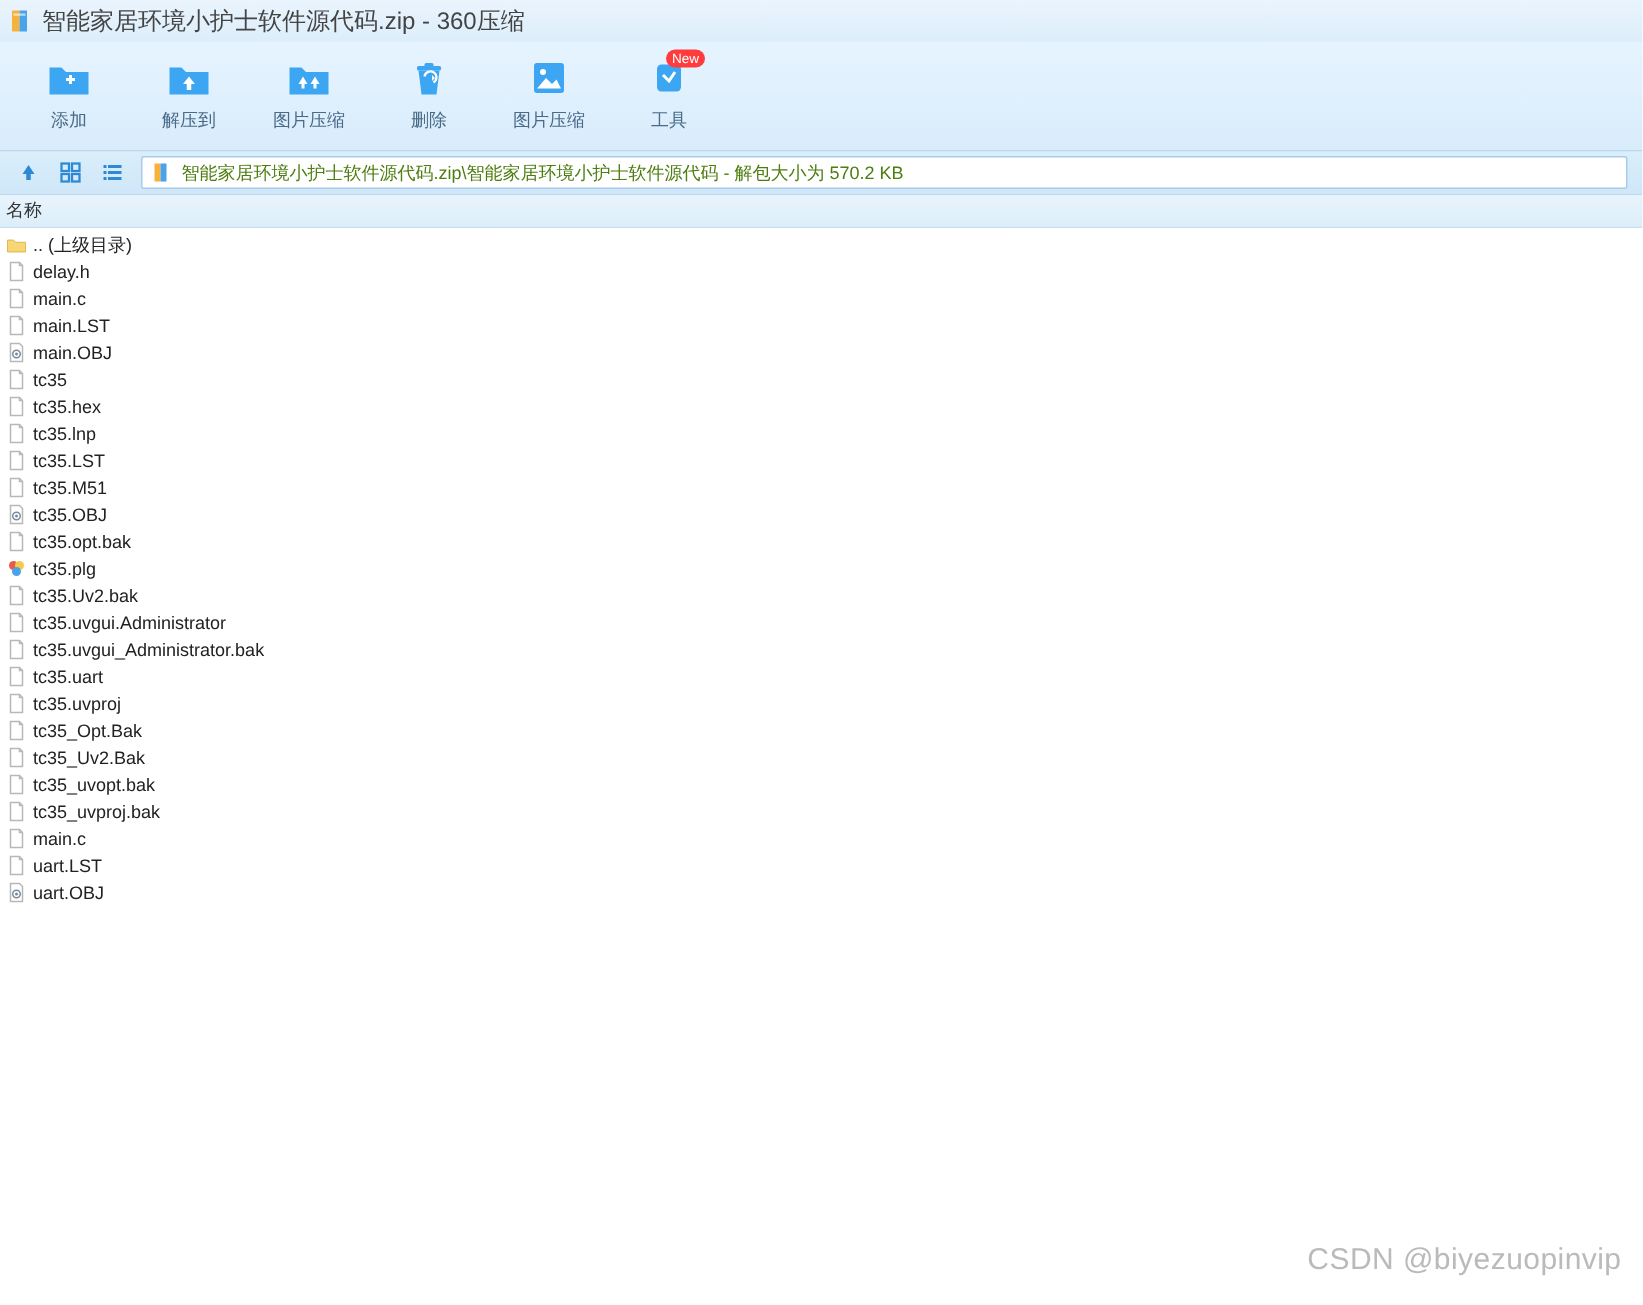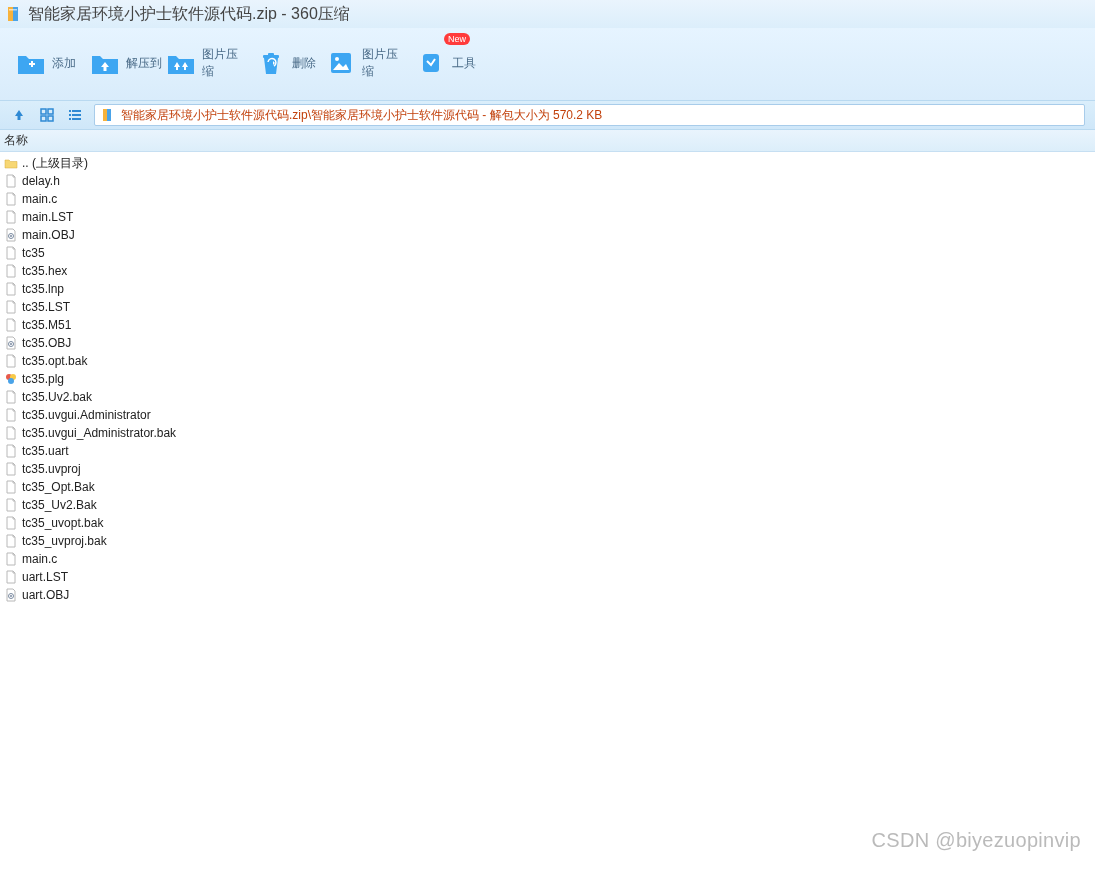--- a/index.html
+++ b/index.html
@@ -31,20 +31,21 @@
   background: linear-gradient(180deg, #e6f4ff 0%, #d9ecfb 100%);
   display: flex;
   align-items: center;
   padding: 0 6px 2px 6px;
   gap: 0;
 }
 .tool-btn {
   width: 80px;
   height: 68px;
   display: flex;
+  flex-direction: column;
   align-items: center;
   justify-content: center;
   gap: 6px;
   color: #2c5070;
   cursor: pointer;
   position: relative;
 }
 .tool-icon {
   width: 30px; height: 28px;
   display: flex; align-items: center; justify-content: center;
@@ -79,21 +80,21 @@
 .path-input {
   flex: 1;
   height: 22px;
   background: #fff;
   border: 1px solid #a8ccea;
   border-radius: 2px;
   display: flex;
   align-items: center;
   padding: 0 6px;
   gap: 6px;
-  color: #c2410c;
+  color: #4d7c0f;
 }
 .path-input .zip-icon { width: 14px; height: 14px; display: inline-flex; }
 .header-row {
   height: 22px;
   background: linear-gradient(180deg, #e9f4fd 0%, #dceefa 100%);
   border-bottom: 1px solid #c6dff2;
   display: flex;
   align-items: center;
   padding: 0 4px;
   color: #333;

